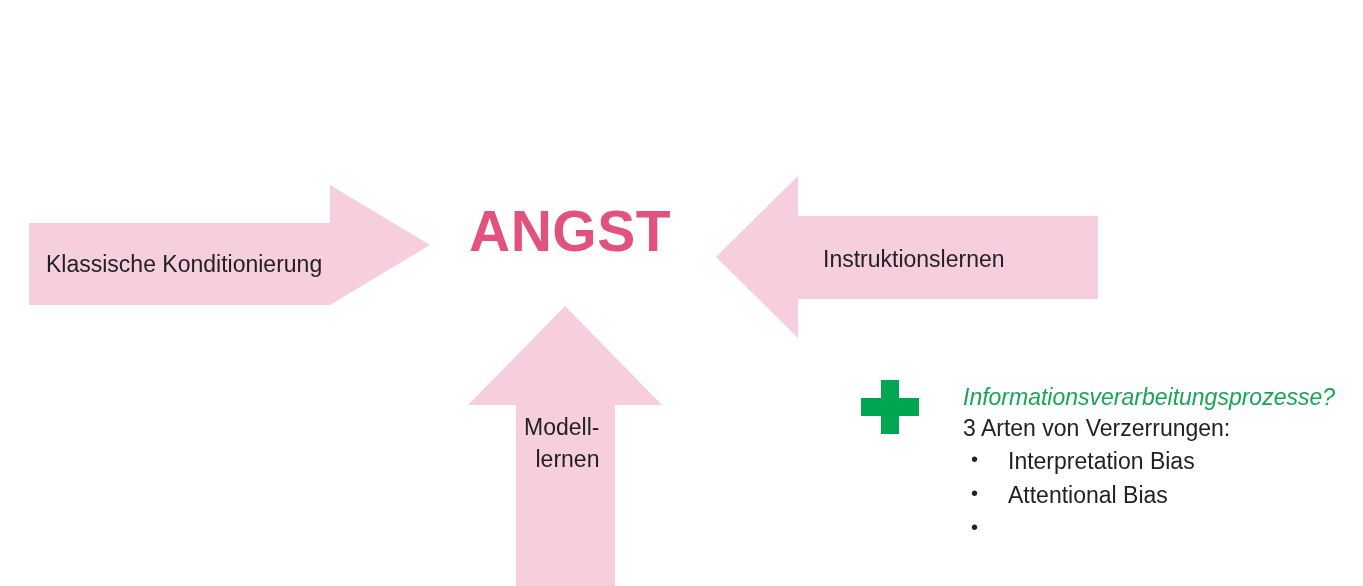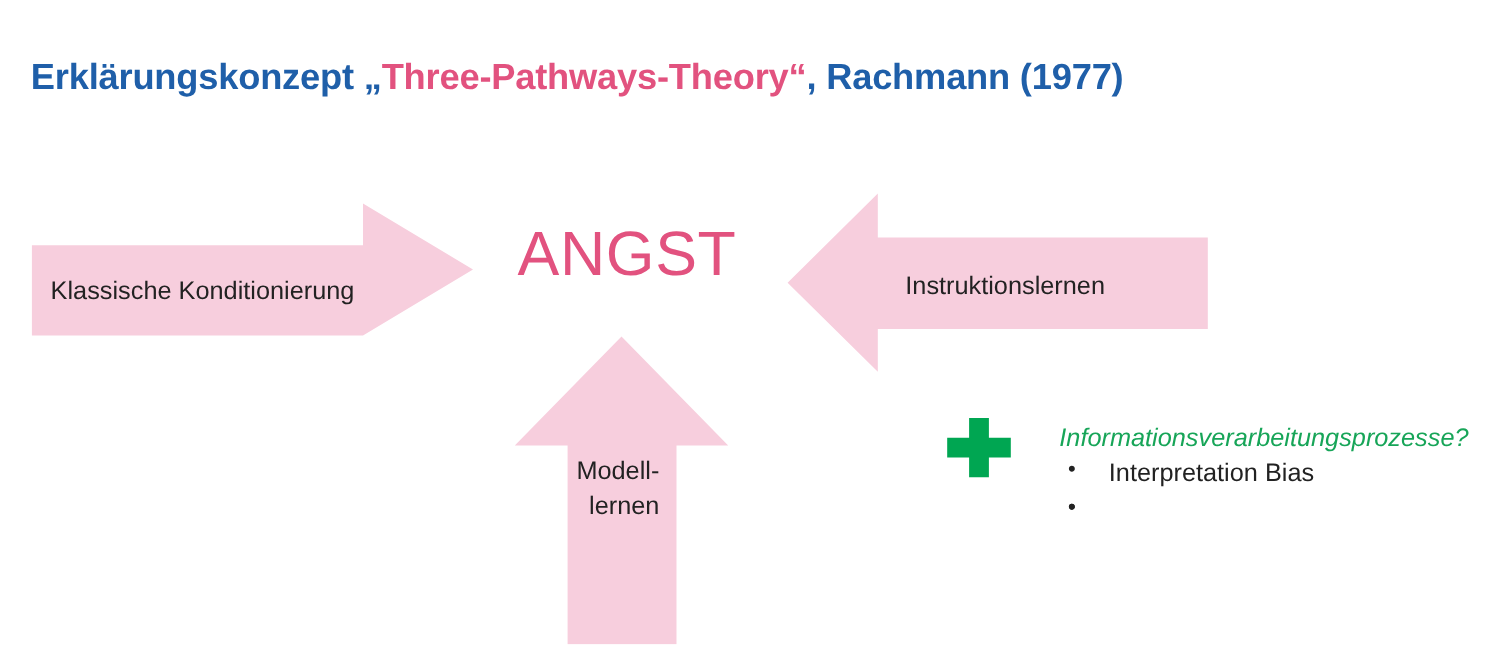--- a/index.html
+++ b/index.html
@@ -69,21 +69,21 @@
 
   
   #angst {
     position: absolute;
     left: 455px;
     top: 203px;
     width: 230px;
     text-align: center;
     font-family: "Liberation Sans", sans-serif;
     font-size: 57px;
-    font-weight: normal;
+    font-weight: bold;
     color: #E2527F;
     letter-spacing: 0.5px;
     line-height: 1;
   }
 
   
   #cross {
     position: absolute;
     left: 861px;
     top: 380px;
@@ -133,23 +133,20 @@
     font-size: 20px;
     line-height: 1;
     color: #222222;
   }
 </style>
 </head>
 <body>
 
 <div id="slide">
 
-  <div id="title">
-    <span class="t-blue">Erklärungskonzept „</span><span class="t-pink">Three-Pathways-Theory“</span><span class="t-blue">, Rachmann (1977)</span>
-  </div>
 
   <svg class="arrow-svg" style="left:0px; top:0px; width:440px; height:320px;" viewBox="0 0 440 320">
     <polygon class="arrow-shape" points="29,223 330,223 330,185 430,245 330,305 330,305 29,305"></polygon>
   </svg>
   <div class="arrow-label" id="label-left">Klassische Konditionierung</div>
 
   <svg class="arrow-svg" style="left:700px; top:160px; width:410px; height:200px;" viewBox="700 160 410 200">
     <polygon class="arrow-shape" points="716,257 798,176 798,216 1098,216 1098,299 798,299 798,338"></polygon>
   </svg>
   <div class="arrow-label" id="label-right">Instruktionslernen</div>
@@ -161,27 +158,29 @@
 lernen</div>
 
   <div id="angst">ANGST</div>
 
   <svg id="cross" width="58" height="54" viewBox="0 0 58 54">
     <polygon points="20,0 38,0 38,18 58,18 58,36 38,36 38,54 20,54 20,36 0,36 0,18 20,18" fill="#00A652"></polygon>
   </svg>
 
   <div id="infoblock">
     <div id="info-head">Informationsverarbeitungsprozesse?</div>
+    <div id="info-sub">3 Arten von Verzerrungen:</div>
     <ul id="info-list">
       <li>
         <span class="bul">•</span>
         <span>Interpretation Bias</span>
       </li>
       <li>
         <span class="bul">•</span>
+        <span>Attentional Bias</span>
       </li>
       <li>
         <span class="bul">•</span>
       </li>
     </ul>
   </div>
 
 </div>
 
 </body></html>

